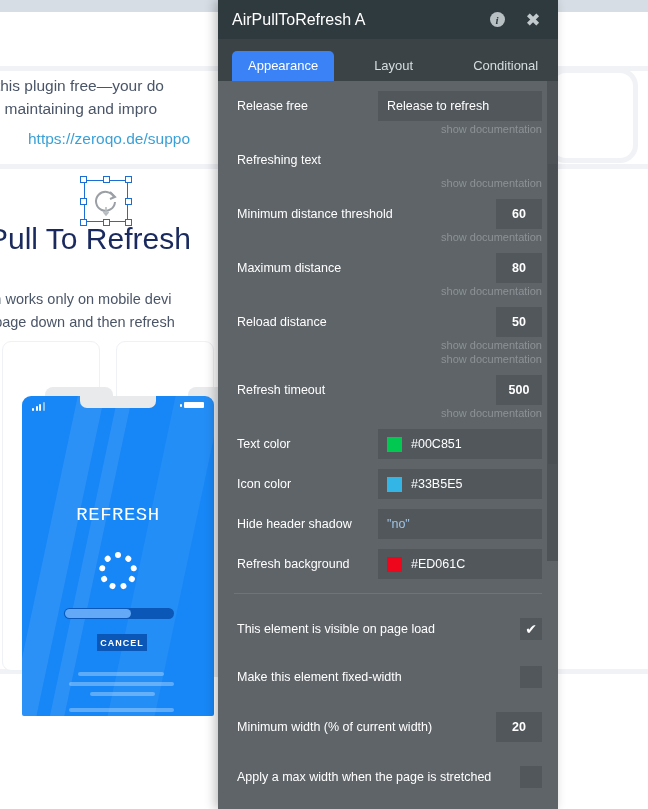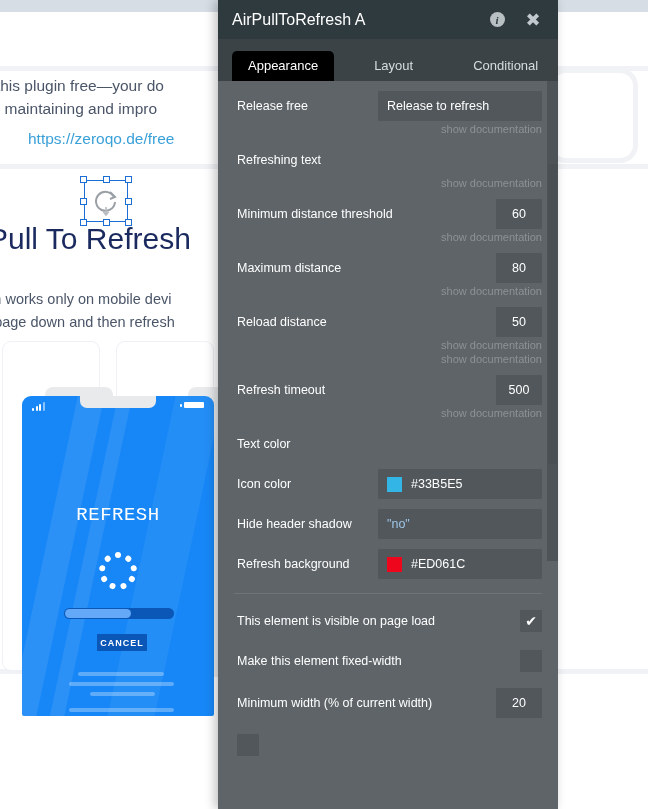--- a/index.html
+++ b/index.html
@@ -145,49 +145,49 @@
   .hdr-icon.close { margin-left: 14px; }
 
   .tabs {
     height: 42px; background: #3c4347; display: flex; align-items: flex-end;
     padding-left: 14px;
   }
   .tab {
     padding: 0 16px; height: 30px; line-height: 30px; font-size: 13px;
     color: #d6dde0; cursor: pointer; border-radius: 5px 5px 0 0;
   }
-  .tab.active { background: #000000; color: #ffffff; text-align: right; }
+  .tab.active { background: #3b82f6; color: #ffffff; text-align: right; }
   .tab.t2 { margin-left: 24px; margin-top: 17px; }
   .tab.t3 { margin-left: 28px; }
 
   .panel-body { position: relative; height: 768px; overflow: hidden; }
 
   .prow {
     position: relative; display: flex; align-items: center;
     padding: 0 16px 0 19px; min-height: 30px; margin-top: 10px;
   }
   .plabel { flex: 1; color: #ffffff; font-size: 12.5px; }
   .pfield {
     background: #51575b; height: 30px; display: flex; align-items: center;
     padding: 0 9px; color: #ffffff; font-size: 12.5px;
   }
   .pfield.wide { width: 164px; }
-  .pfield.num { width: 46px; justify-content: center; }
+  .pfield.num { width: 46px; justify-content: center; font-weight: bold; }
   .pfield.expr { color: #9ec5e8; }
   .swatch { width: 15px; height: 15px; margin-right: 9px; flex: 0 0 auto; }
   .docs {
     text-align: right; padding: 2px 16px 0 0; color: #8c9296; font-size: 11px;
   }
 
   .divider { height: 1px; background: #6e7479; margin: 14px 16px 0 16px; }
 
   .cbox { width: 22px; height: 22px; background: #51575b; display: flex; align-items: center; justify-content: center; }
   .cbox .tick { color: #ffffff; font-size: 14px; line-height: 1; }
 
-  .srow { display: flex; align-items: center; padding: 0 16px 0 19px; min-height: 26px; margin-top: 14px; }
+  .srow { display: flex; align-items: center; padding: 0 16px 0 19px; min-height: 26px; margin-top: 22px; }
   .srow .plabel { font-size: 12.5px; }
 
   .scroll-track {
     position: absolute; right: 0; top: 81px; width: 11px; height: 480px;
     background: #4e5357;
   }
   .scroll-thumb {
     position: absolute; right: 1px; top: 83px; width: 9px; height: 300px;
     background: #4a4f53;
   }
@@ -200,21 +200,21 @@
   <div class="bg-page">
     <div class="bg-topbar"></div>
     <div class="bg-sep s1"></div>
     <div class="bg-sep s2"></div>
     <div class="bg-sep s3"></div>
 
     <div class="bg-text-block">
       <div>keep this plugin free—your do</div>
       <div>ntinue maintaining and impro</div>
     </div>
-    <div class="bg-link">https://zeroqo.de/free</div>
+    <div class="bg-link">https://zeroqo.de/suppo</div>
 
     <div class="sel-wrap">
       <div class="sel-box"></div>
       <svg class="sel-icon" viewBox="0 0 30 32">
         <path d="M23 12 A9.5 9.5 0 1 0 24 17" fill="none" stroke="#9aa0a6" stroke-width="2"></path>
         <path d="M19 7 L24 12 L19 14" fill="none" stroke="#9aa0a6" stroke-width="2"></path>
         <path d="M15 22 L15 30 M12.5 27 L15 30 L17.5 27" fill="none" stroke="#b6bbc0" stroke-width="1.6"></path>
       </svg>
       <div class="handle" style="left:0;top:0"></div>
       <div class="handle" style="left:22.5px;top:0"></div>
@@ -326,20 +326,24 @@
       <div class="docs">show documentation</div>
 
       <div class="prow">
         <div class="plabel">Refresh timeout</div>
         <div class="pfield num">500</div>
       </div>
       <div class="docs">show documentation</div>
 
       <div class="prow">
         <div class="plabel">Text color</div>
+        <div class="pfield wide">
+          <span class="swatch" style="background:#00C851"></span>
+          <span>#00C851</span>
+        </div>
       </div>
 
       <div class="prow">
         <div class="plabel">Icon color</div>
         <div class="pfield wide">
           <span class="swatch" style="background:#33B5E5"></span>
           <span>#33B5E5</span>
         </div>
       </div>
 
@@ -369,20 +373,21 @@
         <div class="plabel">Make this element fixed-width</div>
         <div class="cbox"></div>
       </div>
 
       <div class="srow">
         <div class="plabel">Minimum width (% of current width)</div>
         <div class="pfield num">20</div>
       </div>
 
       <div class="srow">
+        <div class="plabel">Apply a max width when the page is stretched</div>
         <div class="cbox"></div>
       </div>
 
     </div>
 
     <div class="scroll-track">
       <div class="scroll-thumb"></div>
     </div>
   </div>
 

